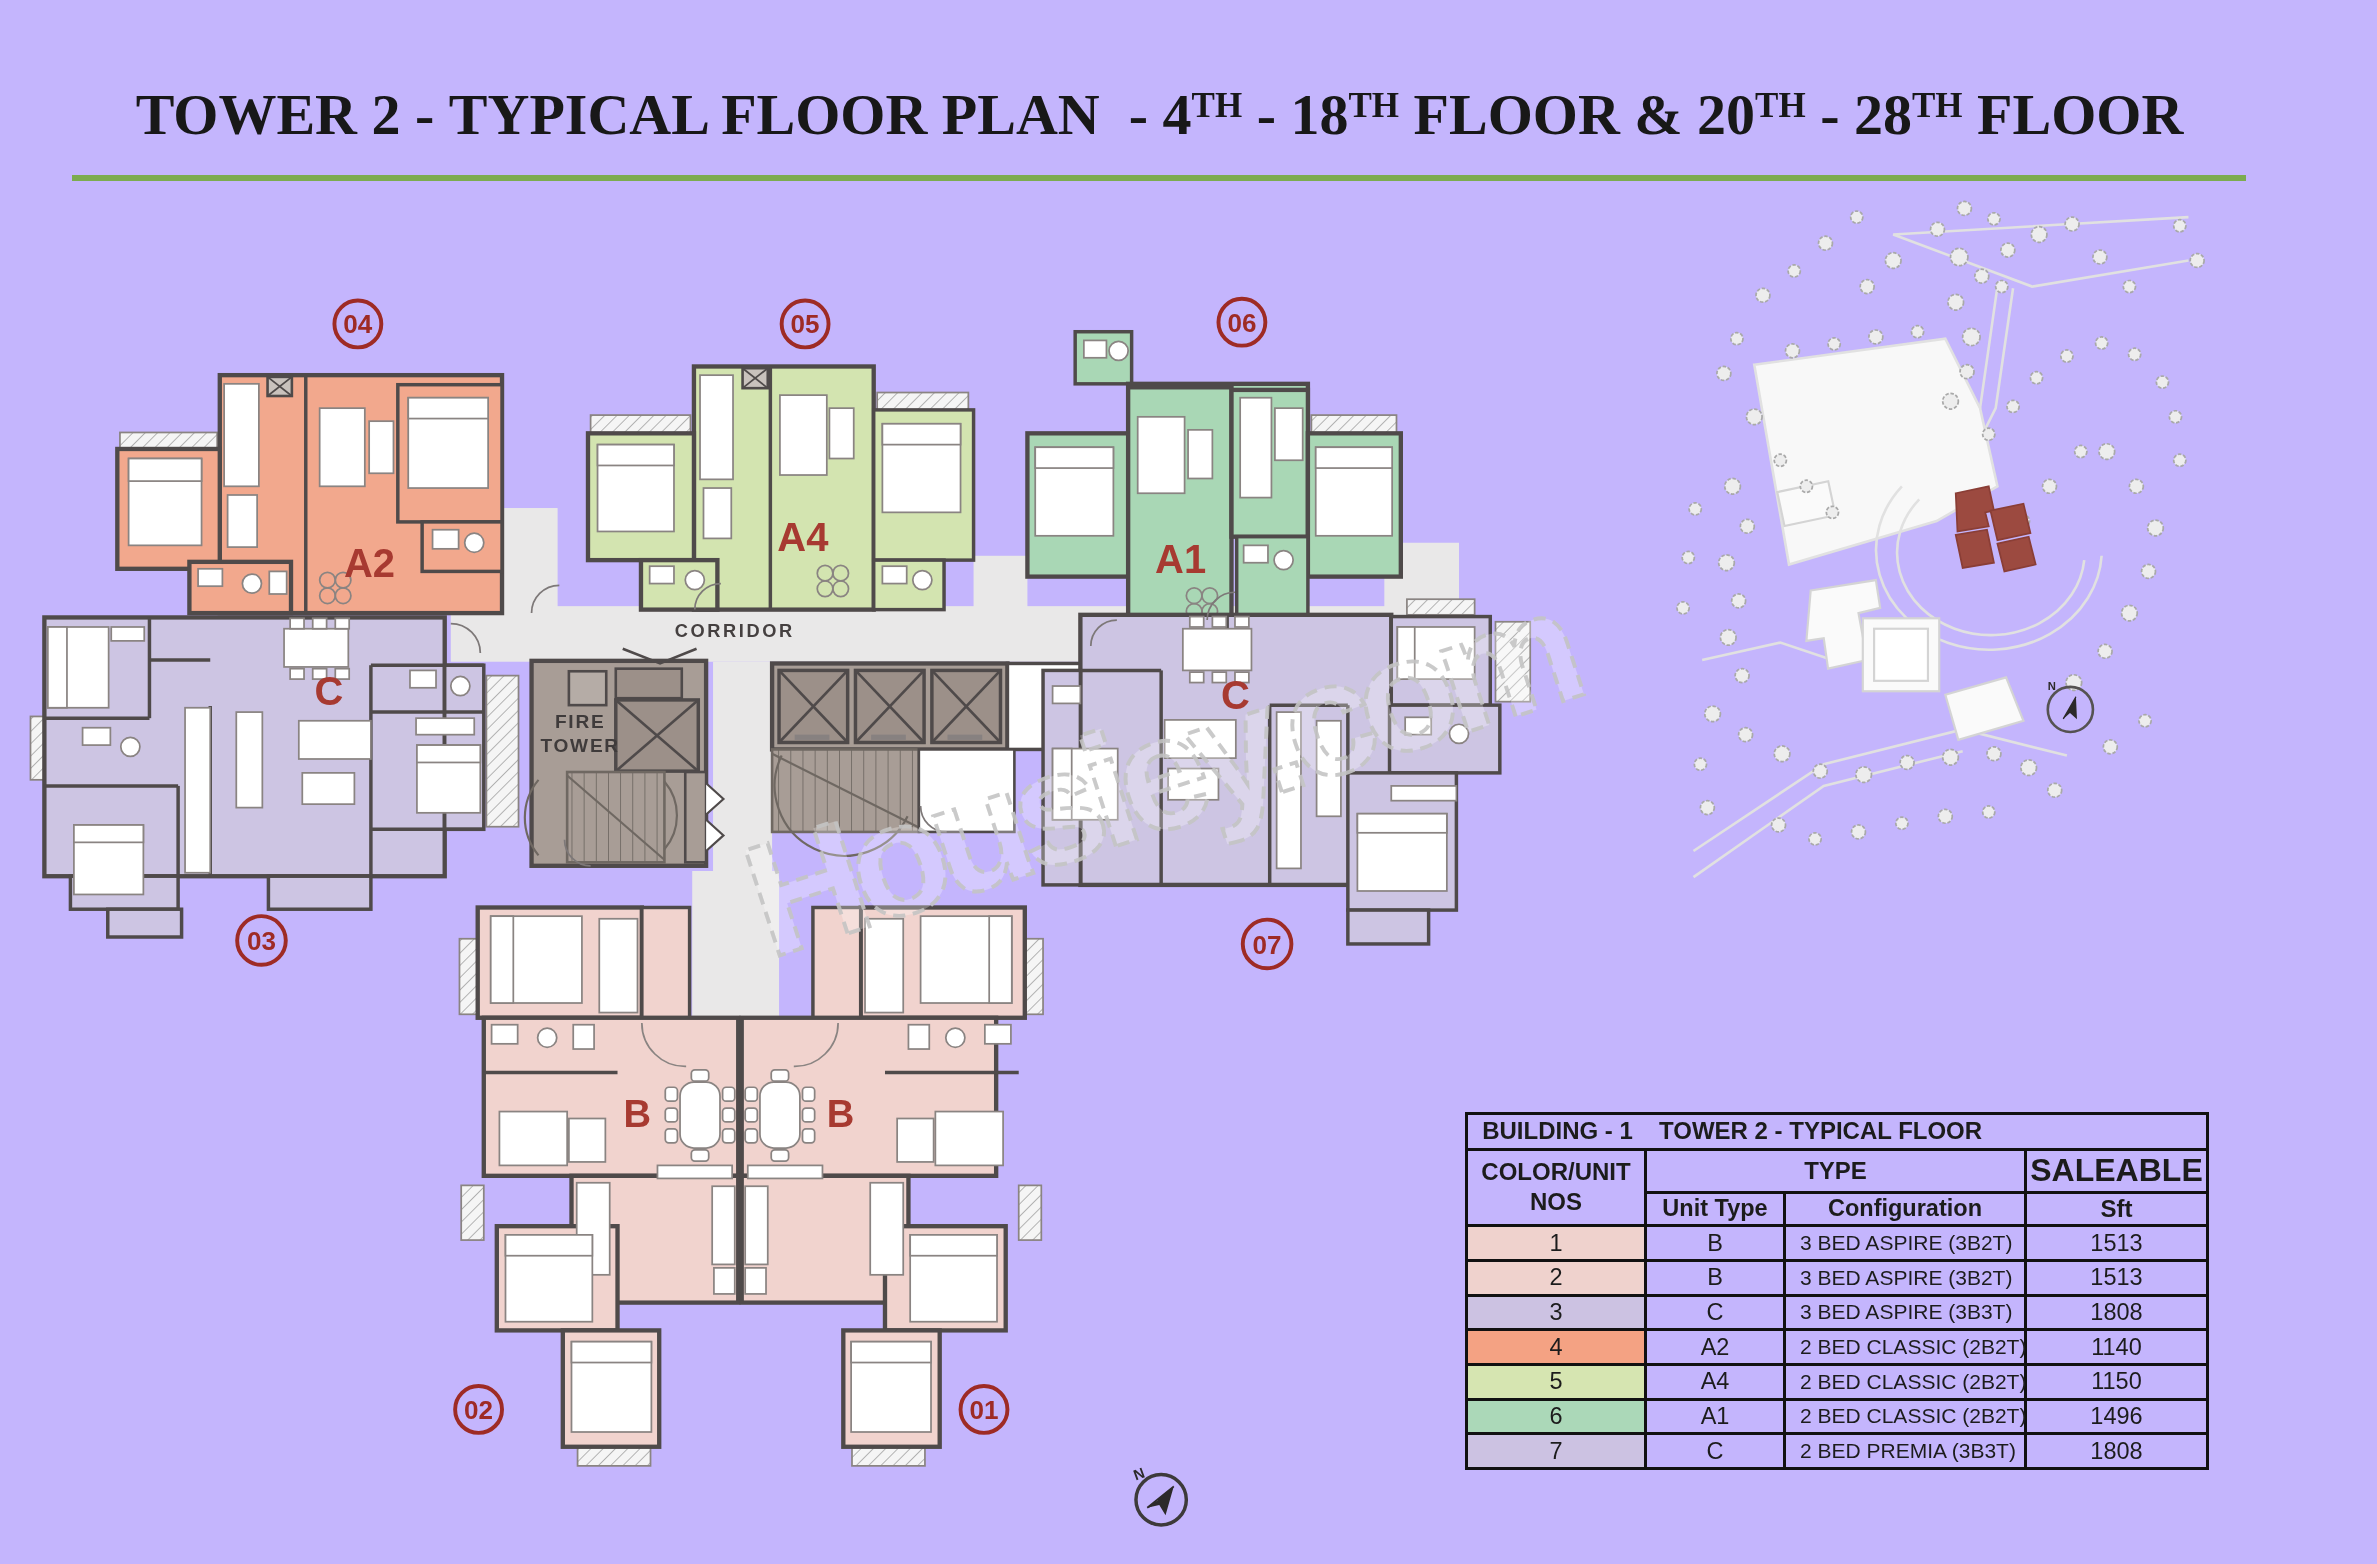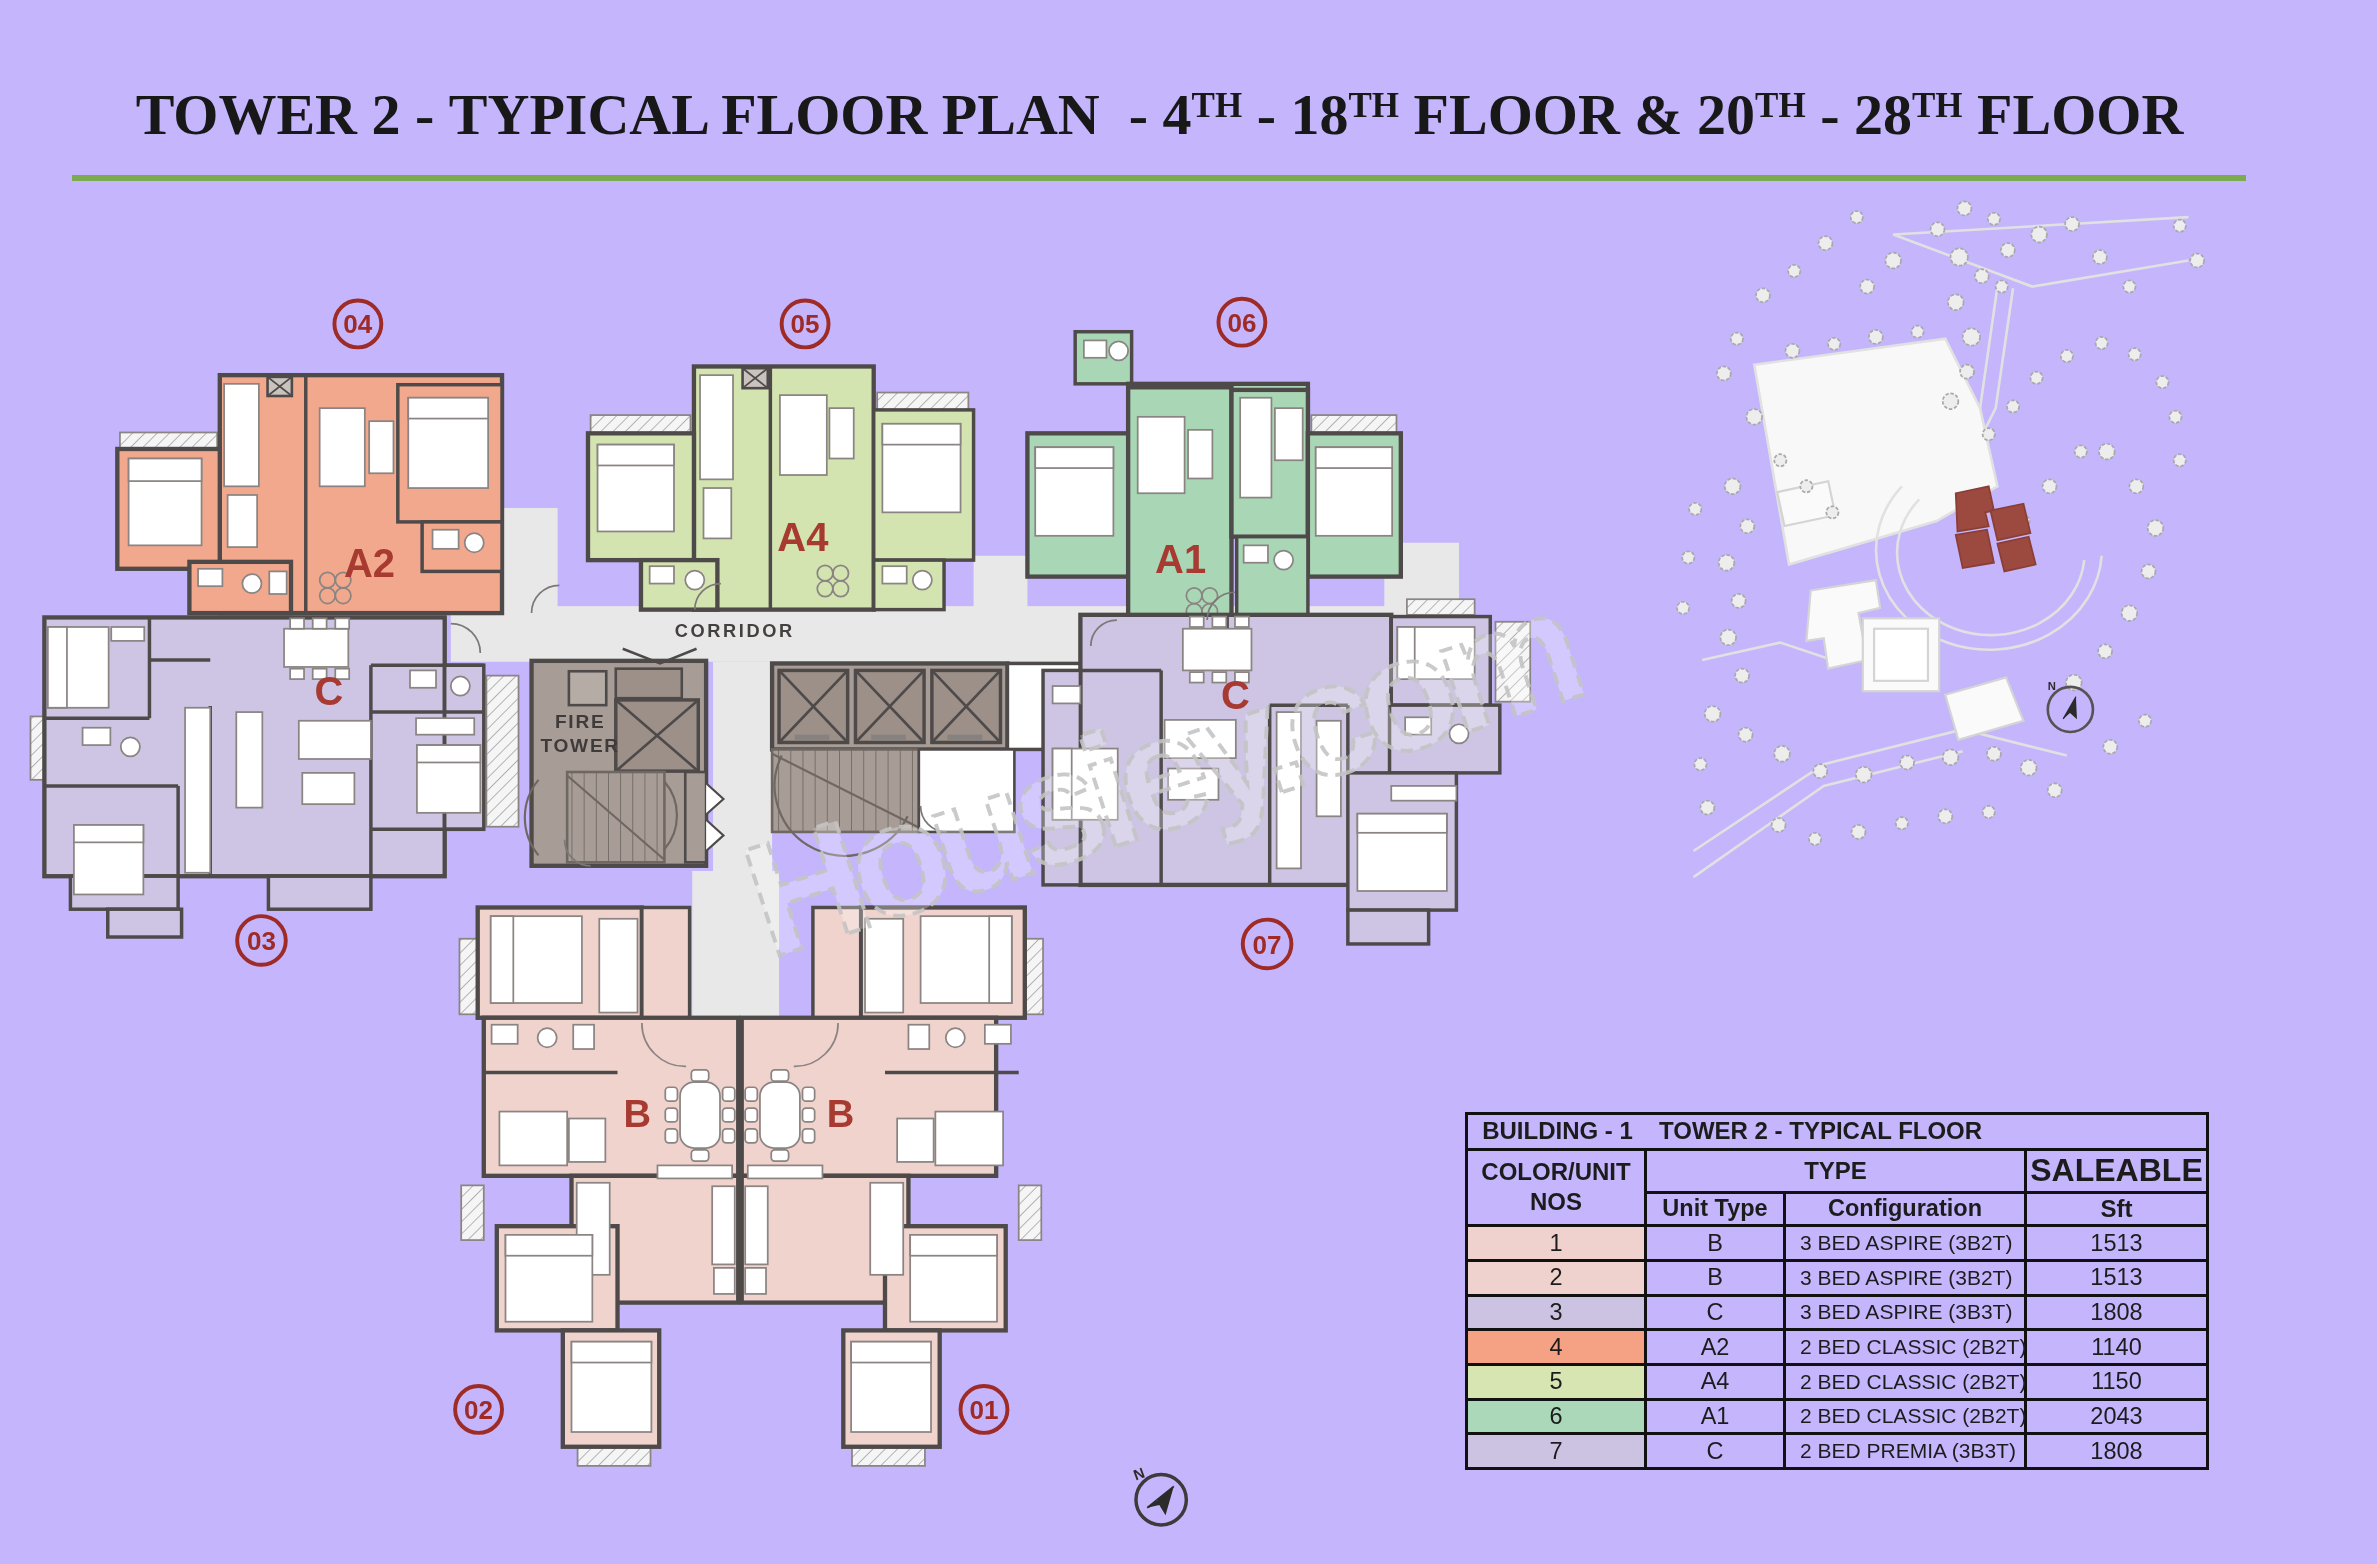--- a/index.html
+++ b/index.html
@@ -599,21 +599,21 @@
       <tr style="height:34px;font-size:23.5px;">
         <td style="border:3.5px solid #111;background:#d6e5b1;text-align:center;">5</td>
         <td style="border:3.5px solid #111;text-align:center;">A4</td>
         <td style="border:3.5px solid #111;padding-left:14px;white-space:nowrap;font-size:21px;">2 BED CLASSIC (2B2T)</td>
         <td style="border:3.5px solid #111;text-align:center;">1150</td>
       </tr>
       <tr style="height:34px;font-size:23.5px;">
         <td style="border:3.5px solid #111;background:#abd8b8;text-align:center;">6</td>
         <td style="border:3.5px solid #111;text-align:center;">A1</td>
         <td style="border:3.5px solid #111;padding-left:14px;white-space:nowrap;font-size:21px;">2 BED CLASSIC (2B2T)</td>
-        <td style="border:3.5px solid #111;text-align:center;">2043</td>
+        <td style="border:3.5px solid #111;text-align:center;">1496</td>
       </tr>
       <tr style="height:34px;font-size:23.5px;">
         <td style="border:3.5px solid #111;background:#ccc2e2;text-align:center;">7</td>
         <td style="border:3.5px solid #111;text-align:center;">C</td>
         <td style="border:3.5px solid #111;padding-left:14px;white-space:nowrap;font-size:21px;">2 BED PREMIA (3B3T)</td>
         <td style="border:3.5px solid #111;text-align:center;">1808</td>
       </tr>
     </tbody>
       </table>
   </div>

